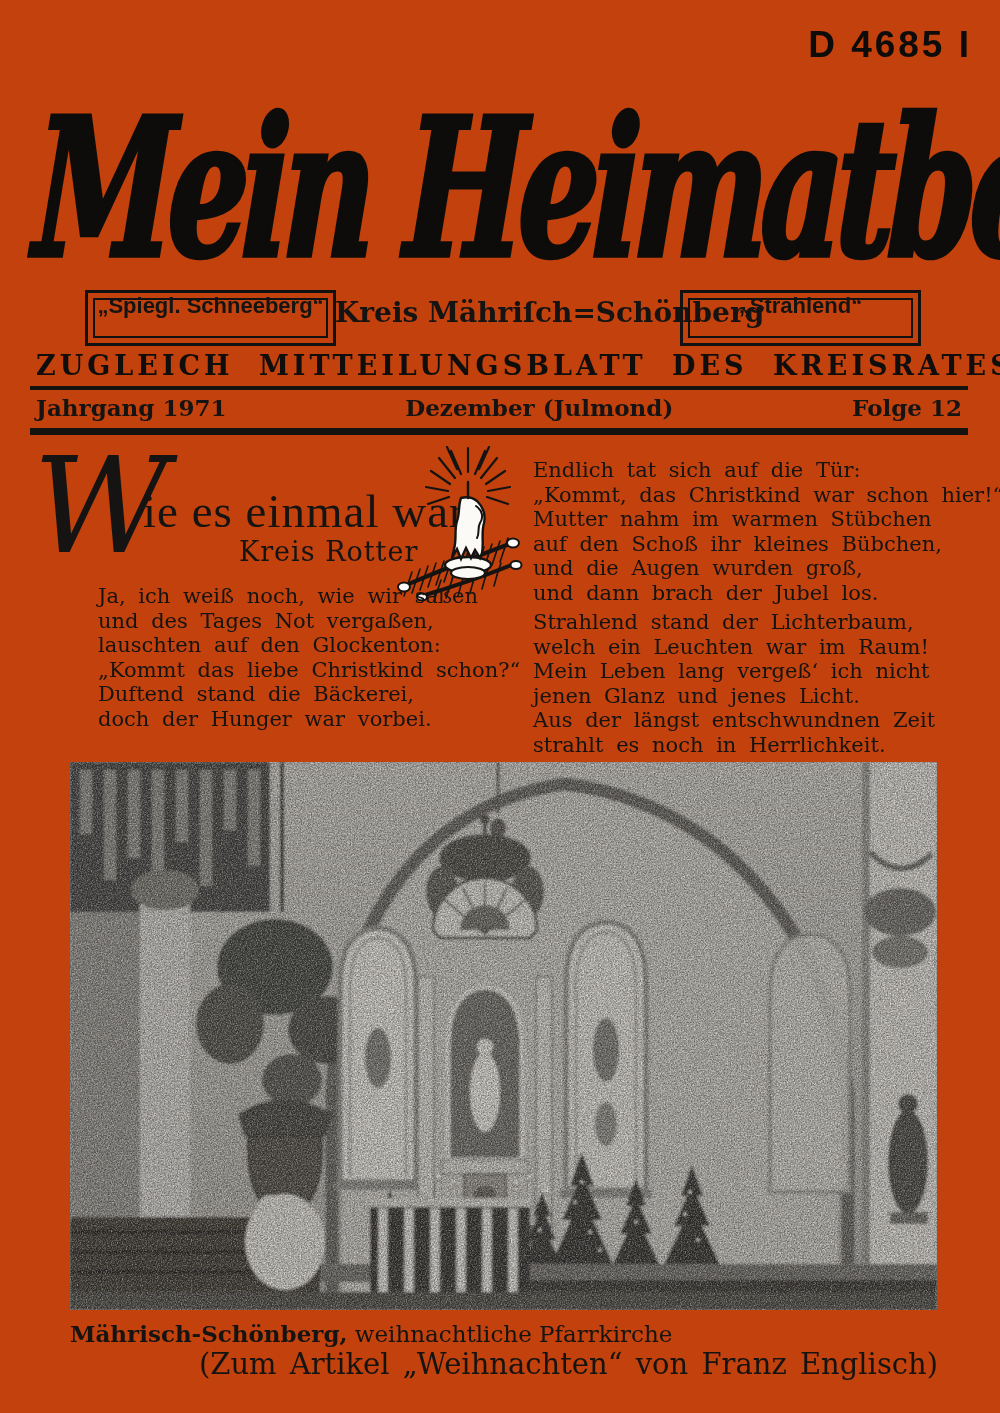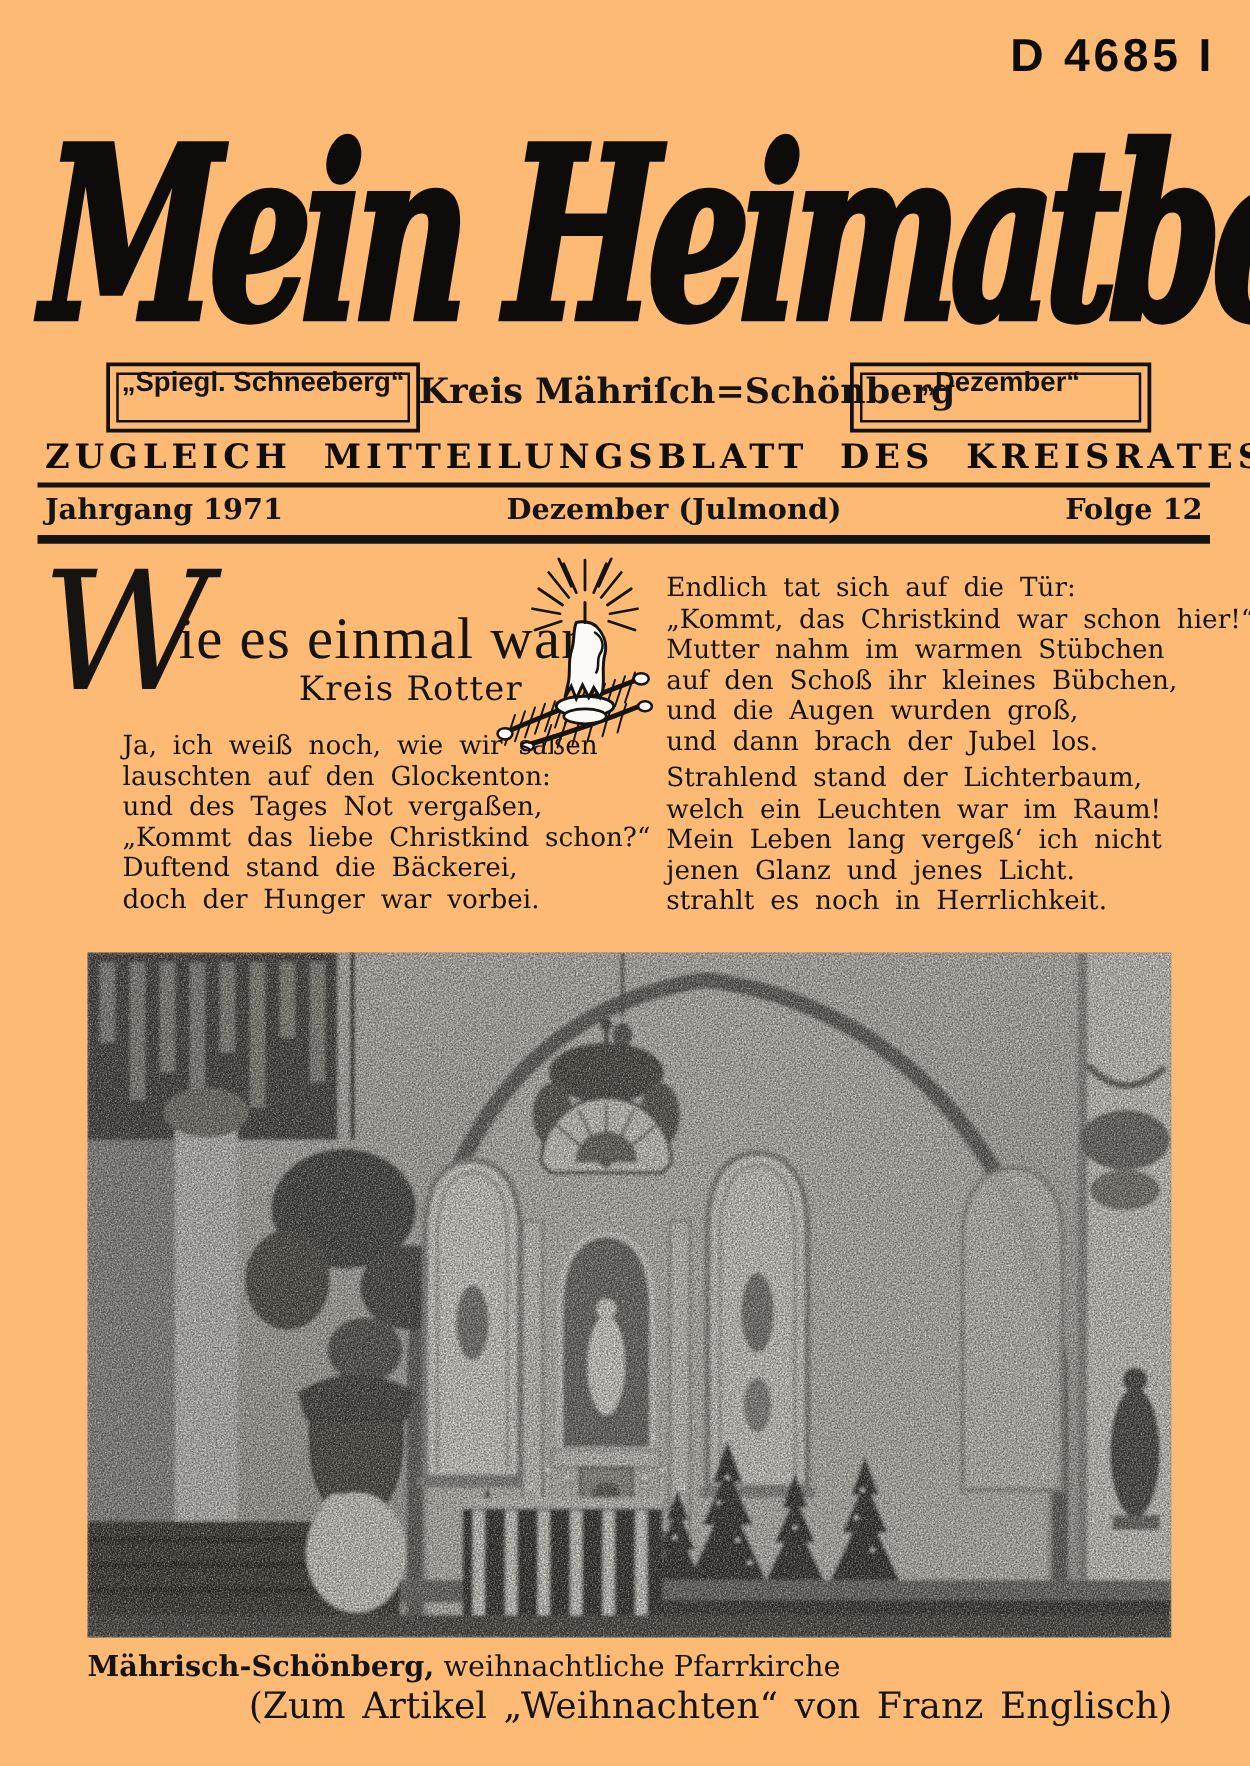--- a/index.html
+++ b/index.html
@@ -1,18 +1,18 @@
 <!DOCTYPE html>
 <html><head>
 <meta charset="utf-8">
 <style>
   html,body{margin:0;padding:0;background:#e8e6e1;}
   #page{
     position:relative; width:1000px; height:1413px; margin:0 auto;
-    background:#fdba74; color:#151412; overflow:hidden;
+    background:#c2410c; color:#151412; overflow:hidden;
     font-family:"DejaVu Serif", serif;
   }
   
   .postal{
     position:absolute; top:24px; right:28px;
     font-family:"Liberation Sans", sans-serif; font-weight:bold;
     font-size:37px; letter-spacing:3px; color:#0d0c0a;
   }
   
   .masthead{position:absolute; left:32px; top:66px; width:950px; height:218px;}
@@ -90,21 +90,21 @@
   <div class="masthead">
     <div class="masthead-text">Mein Heimatbote</div>
   </div>
 
   <div class="kreis-row">
     <div class="kreis-box left">
       <span>„Spiegl. Schneeberg“</span>
     </div>
     <div class="kreis-center">Kreis Mähriſch=Schönberg</div>
     <div class="kreis-box right">
-      <span>„Dezember“</span>
+      <span>„Strahlend“</span>
     </div>
   </div>
 
   <div class="subtitle">ZUGLEICH MITTEILUNGSBLATT DES KREISRATES</div>
 
   <div class="dateline">
     <span>Jahrgang 1971</span>
     <span>Dezember (Julmond)</span>
     <span>Folge 12</span>
   </div>
@@ -131,39 +131,40 @@
         <ellipse cx="76" cy="127" rx="17" ry="6" fill="#fbfaf7" stroke-width="2.2"></ellipse>
         <path stroke-width="2.4" fill="#fbfaf7" d="M69,52 C66,60 68,67 65,75 C62,85 65,93 62,103 L60,112 L65,103 L69,113 L74,102 L79,112 L83,104 L88,112 L90,107 C92,97 89,87 92,77 C94,68 90,60 85,55 C80,51 73,51 69,52 Z"></path>
         <path stroke-width="2" d="M84,60 C90,64 92,71 88,77 C85,82 88,87 85,92"></path>
         <path stroke-width="2.4" d="M76,36 L76,52"></path>
       </g>
     </svg>
   </div>
 
   <div class="poem poem-left">
     <div>Ja, ich weiß noch, wie wir saßen</div>
+    <div>und des Tages Not vergaßen,</div>
     <div>lauschten auf den Glockenton:</div>
-    <div>und des Tages Not vergaßen,</div>
     <div>„Kommt das liebe Christkind schon?“</div>
     <div>Duftend stand die Bäckerei,</div>
     <div>doch der Hunger war vorbei.</div>
   </div>
   <div class="poem poem-right-1">
     <div>Endlich tat sich auf die Tür:</div>
     <div>„Kommt, das Christkind war schon hier!“</div>
     <div>Mutter nahm im warmen Stübchen</div>
     <div>auf den Schoß ihr kleines Bübchen,</div>
     <div>und die Augen wurden groß,</div>
     <div>und dann brach der Jubel los.</div>
   </div>
   <div class="poem poem-right-2">
     <div>Strahlend stand der Lichterbaum,</div>
     <div>welch ein Leuchten war im Raum!</div>
     <div>Mein Leben lang vergeß‘ ich nicht</div>
     <div>jenen Glanz und jenes Licht.</div>
+    <div>Aus der längst entschwundnen Zeit</div>
     <div>strahlt es noch in Herrlichkeit.</div>
   </div>
 
   <div class="photo">
     <svg viewBox="0 0 867 548" preserveAspectRatio="none" xmlns="http://www.w3.org/2000/svg">
       <defs>
         <linearGradient id="wallg" x1="0" y1="0" x2="0" y2="1">
           <stop offset="0" stop-color="#bdbab4"></stop>
             <stop offset="1" stop-color="#a29f99"></stop>
         </linearGradient>

